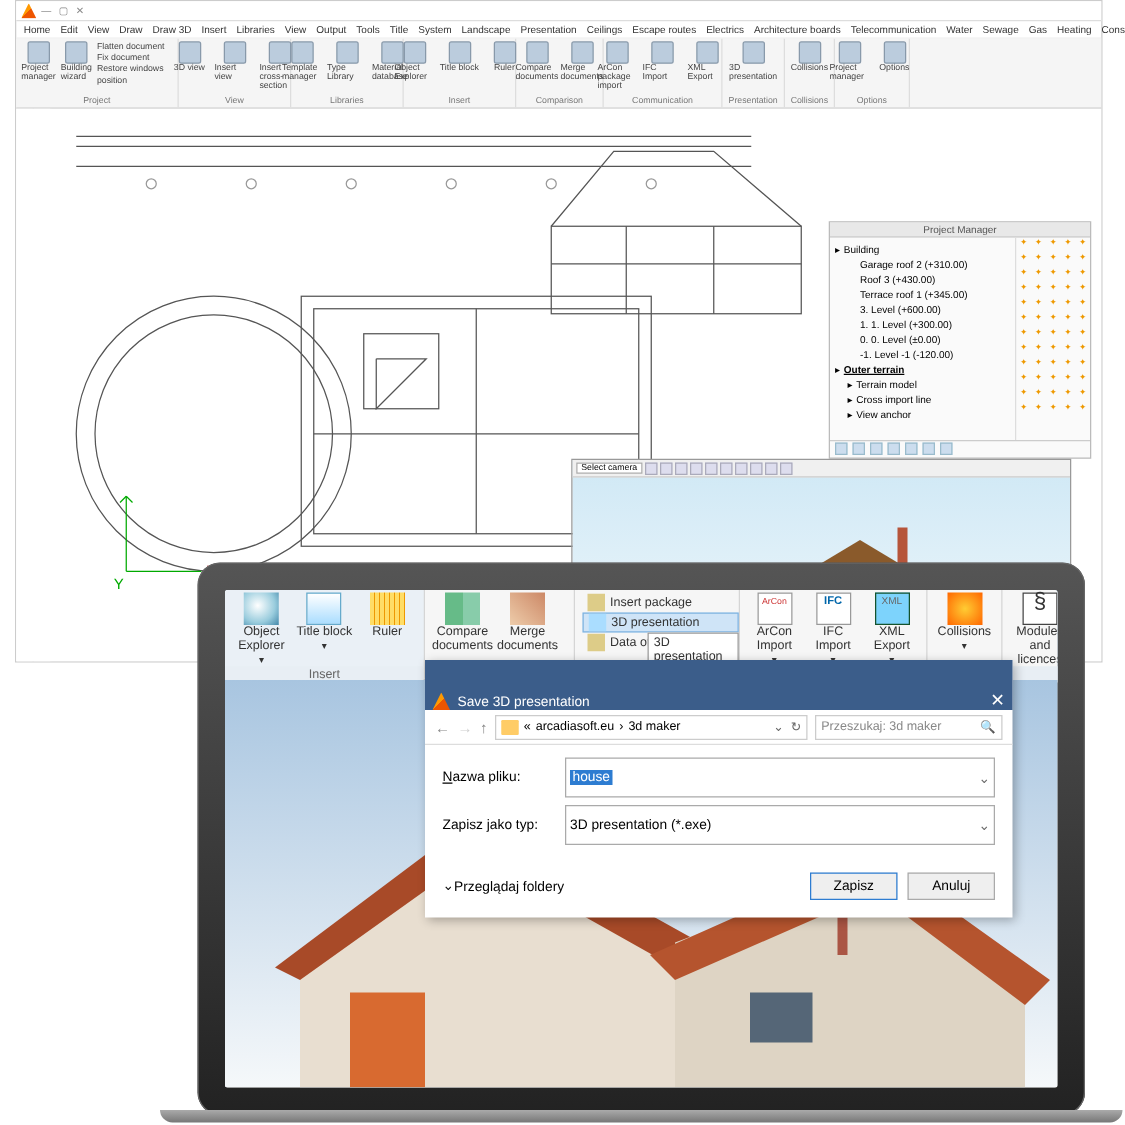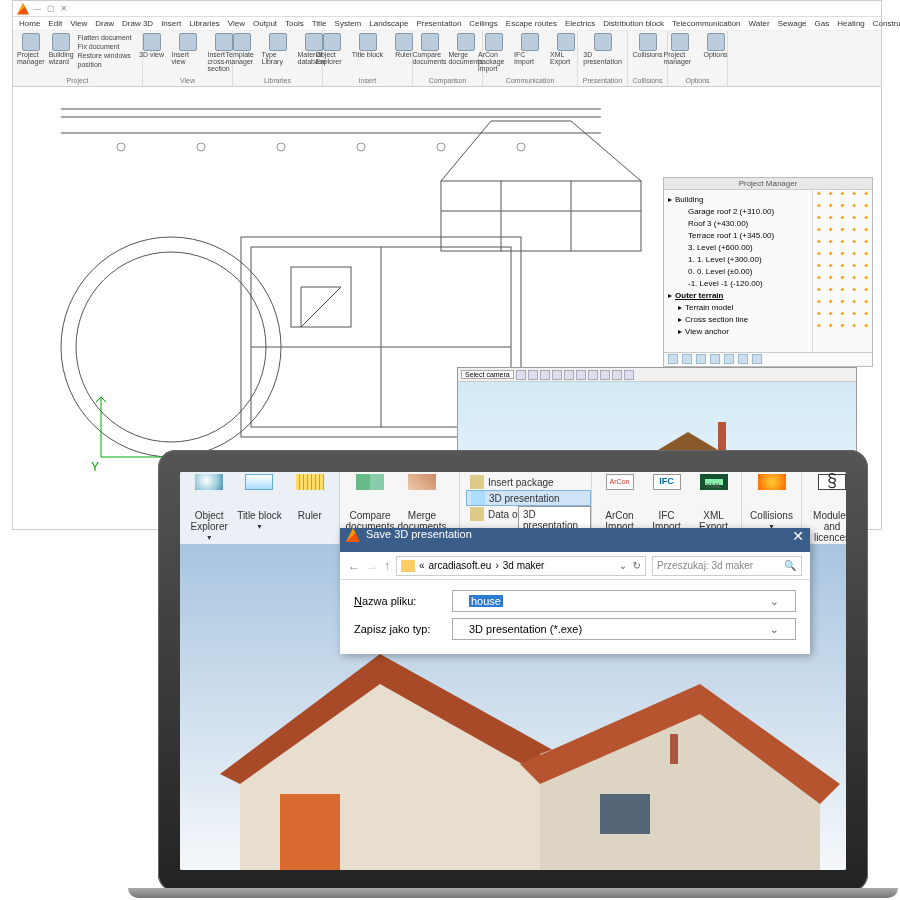--- a/index.html
+++ b/index.html
@@ -52,61 +52,61 @@
 
 .laptop{position:absolute;left:158px;top:450px;width:710px;height:442px;border-radius:18px;background:linear-gradient(#555,#222);padding:22px;box-shadow:0 0 0 1px #666 inset}
 .laptop .screen{width:100%;height:100%;background:linear-gradient(#a8c5e0,#fff 60%);border-radius:2px;position:relative;overflow:hidden}
 .laptop-base{position:absolute;left:128px;top:888px;width:770px;height:10px;background:linear-gradient(#aaa,#777);border-radius:0 0 14px 14px}
 
 
 .lap-ribbon{height:72px;background:#f6f6f6;border-bottom:1px solid #c5c5c5;display:flex;font-size:10px;color:#333;width:780px}
 .lap-ribbon .grp{border-right:1px solid #d5d5d5;padding:2px 6px;display:flex;flex-direction:column;justify-content:space-between}
 .lap-ribbon .grp .row{display:flex;gap:4px;align-items:flex-start}
 .lap-ribbon .bigbtn{display:flex;flex-direction:column;align-items:center;width:48px;text-align:center;line-height:11px}
-.lap-ribbon .bigbtn .ic{width:28px;height:16px;margin-bottom:20px}
+.lap-ribbon .bigbtn .ic{width:28px;height:26px;margin-bottom:0}
 .lap-ribbon .smallbtn{display:flex;align-items:center;gap:4px;height:16px;padding:0 4px;width:125px}
 .lap-ribbon .smallbtn.sel{background:#cfe4f7;border:1px solid #7fb3e0}
 .lap-ribbon .smallbtn .ic{width:14px;height:14px}
 .lap-ribbon .tooltip{position:absolute;background:#fff;border:1px solid #999;padding:2px 4px;font-size:10px;z-index:5}
 .lap-ribbon .grplbl{text-align:center;font-size:10px;color:#666;background:#e8eef4;margin:0 -6px -2px;padding:1px}
 
 
 .dlg{position:absolute;left:160px;top:56px;width:470px;background:#fff;box-shadow:2px 2px 8px rgba(0,0,0,.3);font-size:11px;z-index:10}
-.dlg .dlg-title{background:#3b5d8a;color:#fff;height:24px;display:flex;align-items:flex-start;padding:0 6px}
+.dlg .dlg-title{background:#3b5d8a;color:#fff;height:40px;display:flex;align-items:flex-end;padding:0 6px}
 .dlg .dlg-title .ic{width:14px;height:14px;background:linear-gradient(135deg,#f90 50%,#e50 50%);clip-path:polygon(50% 0,100% 100%,0 100%);margin-right:6px}
 .dlg .dlg-title .x{margin-left:auto;font-size:14px;cursor:pointer}
 .dlg .dlg-nav{height:28px;display:flex;align-items:center;gap:6px;padding:0 8px;border-bottom:1px solid #ddd}
 .dlg .navbtn{color:#888;font-size:12px}
 .dlg .crumb{flex:1;display:flex;align-items:center;gap:4px;border:1px solid #ccc;height:20px;padding:0 4px;font-size:10px}
 .dlg .crumb .fld{width:14px;height:12px;background:#fc6;border-radius:1px}
 .dlg .search{width:150px;border:1px solid #ccc;height:20px;padding:0 4px;color:#888;font-size:10px;display:flex;align-items:center;justify-content:space-between}
 .dlg .body{padding:10px 14px 14px;display:grid;grid-template-columns:90px 1fr;gap:6px 8px;align-items:center}
 .dlg .body label{font-size:11px}
 .dlg .body label u{text-decoration:underline}
-.dlg .body .field{border:1px solid #aaa;height:22px;display:flex;align-items:center;padding:0 16px;font-size:11px}
+.dlg .body .field{border:1px solid #aaa;height:32px;display:flex;align-items:center;padding:0 3px;font-size:11px}
 .dlg .body .field .sel{background:#2d7cd1;color:#fff;padding:0 2px}
 .dlg .body .field .dd{margin-left:auto;color:#666}
 .dlg .footer{display:flex;align-items:center;padding:8px 14px 14px;gap:8px}
 .dlg .footer .exp{font-size:11px}
 .dlg .footer .exp::before{content:"⌄ ";display:inline-block;transform:translateY(-1px)}
 .dlg .footer .btn{width:70px;height:22px;border:1px solid #aaa;background:#efefef;display:flex;align-items:center;justify-content:center;font-size:11px}
 .dlg .footer .btn.primary{border-color:#2d7cd1}
 
 
 .house-lap{position:absolute;left:0;top:72px;right:0;bottom:0}
 
 
 .ic-explorer{background:radial-gradient(circle at 40% 40%,#fff,#9cd 60%,#48a)}
 .ic-block{background:linear-gradient(#fff,#adf);border:1px solid #6ac}
 .ic-ruler{background:repeating-linear-gradient(90deg,#fd6,#fd6 3px,#e90 3px,#e90 4px)}
 .ic-compare{background:linear-gradient(90deg,#6b8 50%,#8ca 50%)}
 .ic-merge{background:linear-gradient(45deg,#eca,#c86)}
 .ic-arcon{background:#fff;border:1px solid #999}
 .ic-ifc{background:#fff;border:1px solid #999;position:relative}
-.ic-xml{background:#86efac;border:5px solid #14532d}
+.ic-xml{background:#7dd3fc;border:1px solid #14532d}
 .ic-collision{background:radial-gradient(circle,#fc3,#f60)}
 .ic-modules{background:#fff;border:1px solid #444}
 </style>
 </head>
 <body>
 
 <div class="monitor-back">
   <div class="titlebar">
     <div class="logo-icon"></div>
     <div class="winbtns">
@@ -126,21 +126,21 @@
       <span>View</span>
       <span>Output</span>
       <span>Tools</span>
       <span>Title</span>
       <span>System</span>
       <span>Landscape</span>
       <span>Presentation</span>
       <span>Ceilings</span>
       <span>Escape routes</span>
       <span>Electrics</span>
-      <span>Distribution block</span>
+      <span>Architecture boards</span>
       <span>Telecommunication</span>
       <span>Water</span>
       <span>Sewage</span>
       <span>Gas</span>
       <span>Heating</span>
       <span>Constructions</span>
   </div>
   <div class="ribbon-top">
     <div class="grp" style="width:130px">
         <div class="btns">
@@ -372,21 +372,21 @@
               <span style="">1. 1. Level (+300.00)</span>
             </div>
             <div class="row indent2">
               <span style="">0. 0. Level (±0.00)</span>
             </div>
             <div class="row indent2">
               <span style="">-1. Level -1 (-120.00)</span>
             </div>
             <div class="row indent0">▸ <span style="font-weight:bold;text-decoration:underline">Outer terrain</span></div>
             <div class="row indent1">▸ <span style="">Terrain model</span></div>
-            <div class="row indent1">▸ <span style="">Cross section line</span></div>
+            <div class="row indent1">▸ <span style="">Cross import line</span></div>
             <div class="row indent1">▸ <span style="">View anchor</span></div>
           </div>
         <div class="pm-icons" id="pmicons">
             <div>✦</div>
             <div>✦</div>
             <div>✦</div>
             <div>✦</div>
             <div>✦</div>
             <div>✦</div>
             <div>✦</div>
@@ -625,17 +625,23 @@
         <div class="field">
             <span class="sel">house</span>
             <span class="dd">⌄</span>
           </div>
         <label>Zapisz jako typ:</label>
         <div class="field">
             <span>3D presentation (*.exe)</span>
             <span class="dd">⌄</span>
           </div>
       </div>
+      <div class="footer">
+        <span class="exp">Przeglądaj foldery</span>
+        <div style="flex:1"></div>
+        <div class="btn primary">Zapisz</div>
+        <div class="btn">Anuluj</div>
+      </div>
     </div>
 
   </div>
 </div>
 <div class="laptop-base"></div>
 
 </body></html>

